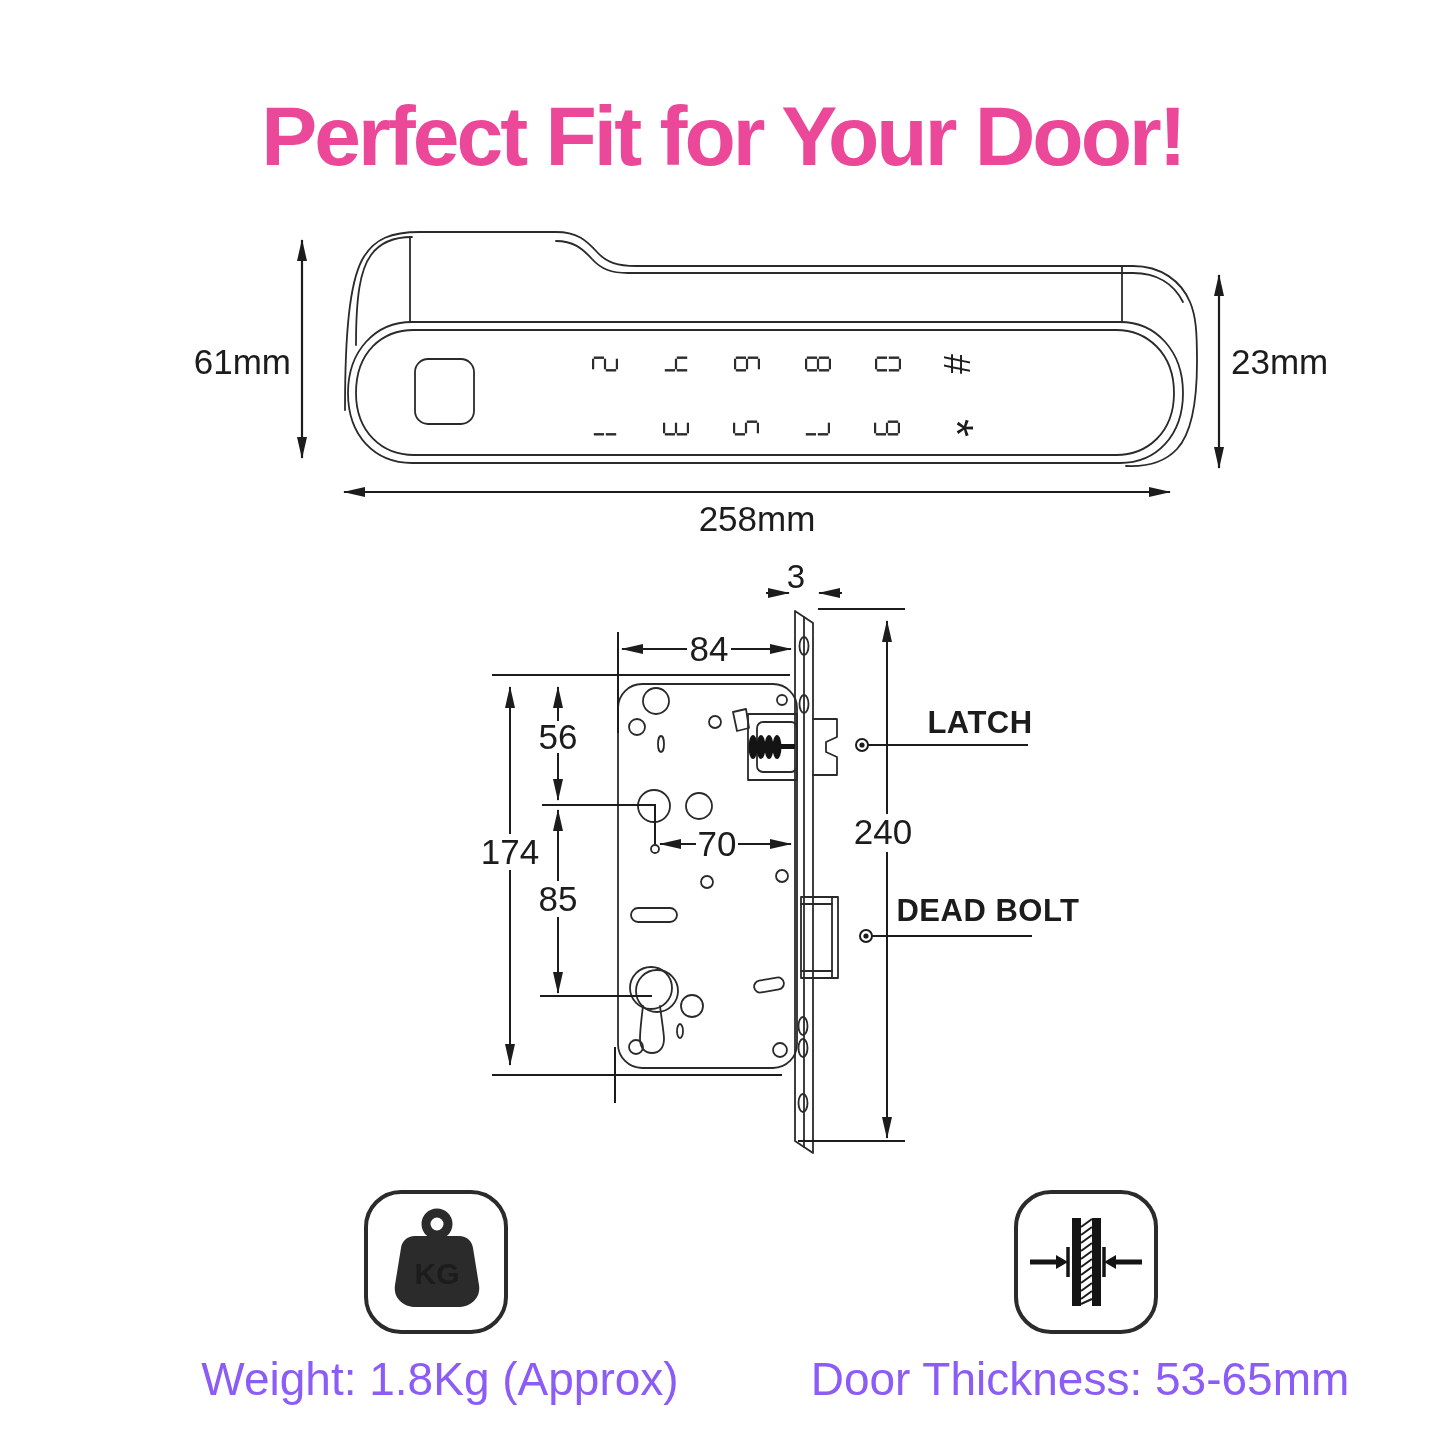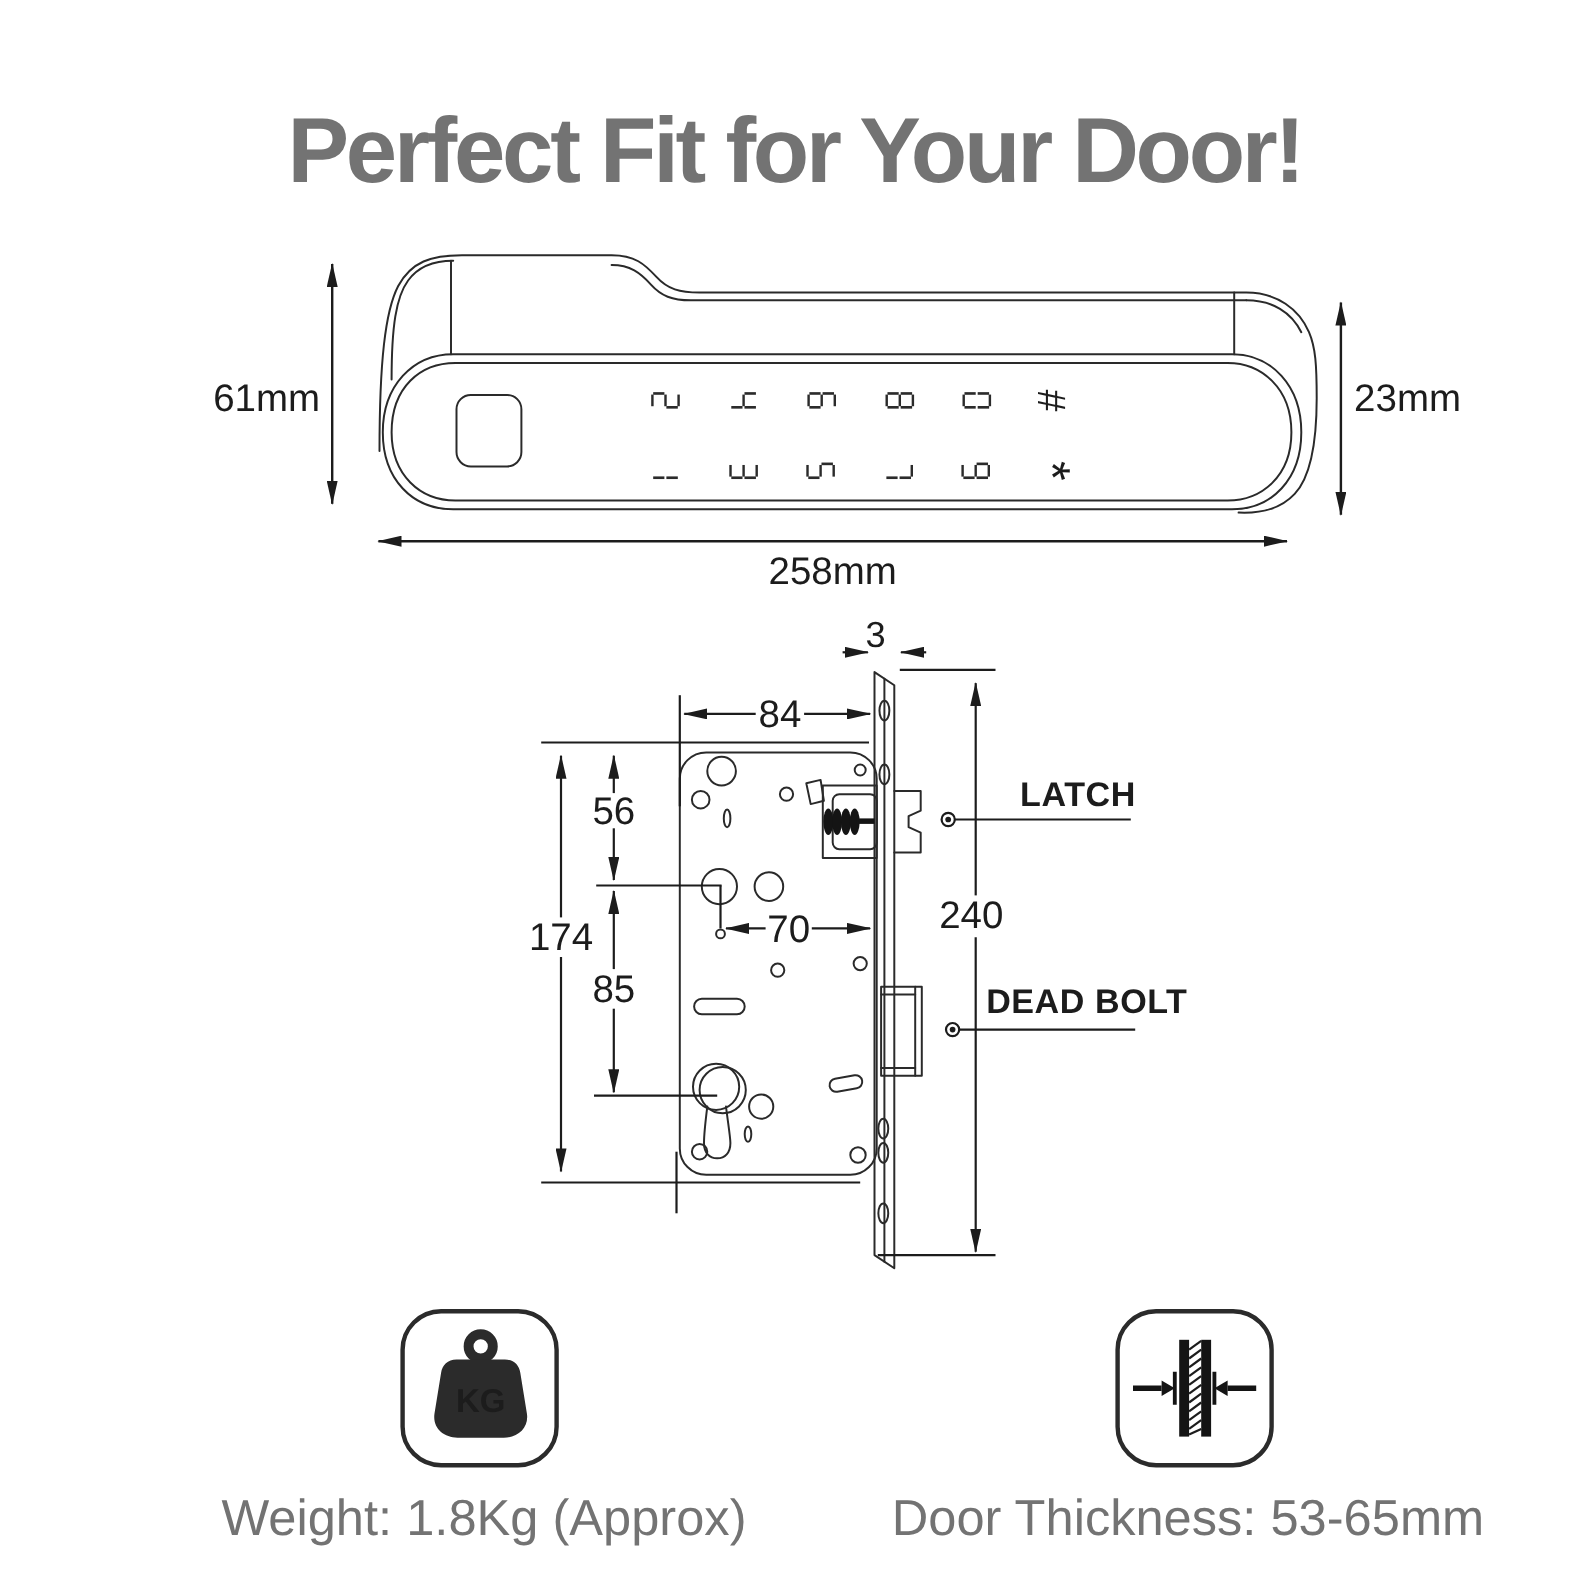--- a/index.html
+++ b/index.html
@@ -1,25 +1,25 @@
 <!DOCTYPE html>
 <html><head>
 <meta charset="utf-8">
 <style>
   html,body{margin:0;padding:0;background:#ffffff;}
   body{width:1445px;height:1445px;position:relative;overflow:hidden;
        font-family:"Liberation Sans", sans-serif;color:#1c1c1c;}
   .abs{position:absolute;}
   .title{left:0;top:88px;width:1445px;text-align:center;
-         font-size:84px;font-weight:700;letter-spacing:-3px;color:#737373;}
+         font-size:84px;font-weight:700;letter-spacing:-3px;color:#ec4899;}
   svg text{font-family:"Liberation Sans", sans-serif;fill:#1c1c1c;}
   .dimnum{font-size:35px;}
   .dimnum-small{font-size:33px;}
   .calloutlbl{font-size:31px;font-weight:700;letter-spacing:0.5px;}
-  .speclabel{font-size:46px;font-weight:400;color:#737373;text-align:center;}
+  .speclabel{font-size:46px;font-weight:400;color:#8b5cf6;text-align:center;}
   .kgtext{font-size:30px;font-weight:700;}
 </style>
 </head>
 <body>
 
 <div class="abs title">Perfect Fit for Your Door!</div>
 
 <svg class="abs" style="left:180px;top:215px" width="1160" height="330" viewBox="180 215 1160 330">
   <defs>
     <marker id="ah1" markerUnits="userSpaceOnUse" markerWidth="22" markerHeight="10" refX="21" refY="5" orient="auto-start-reverse">

